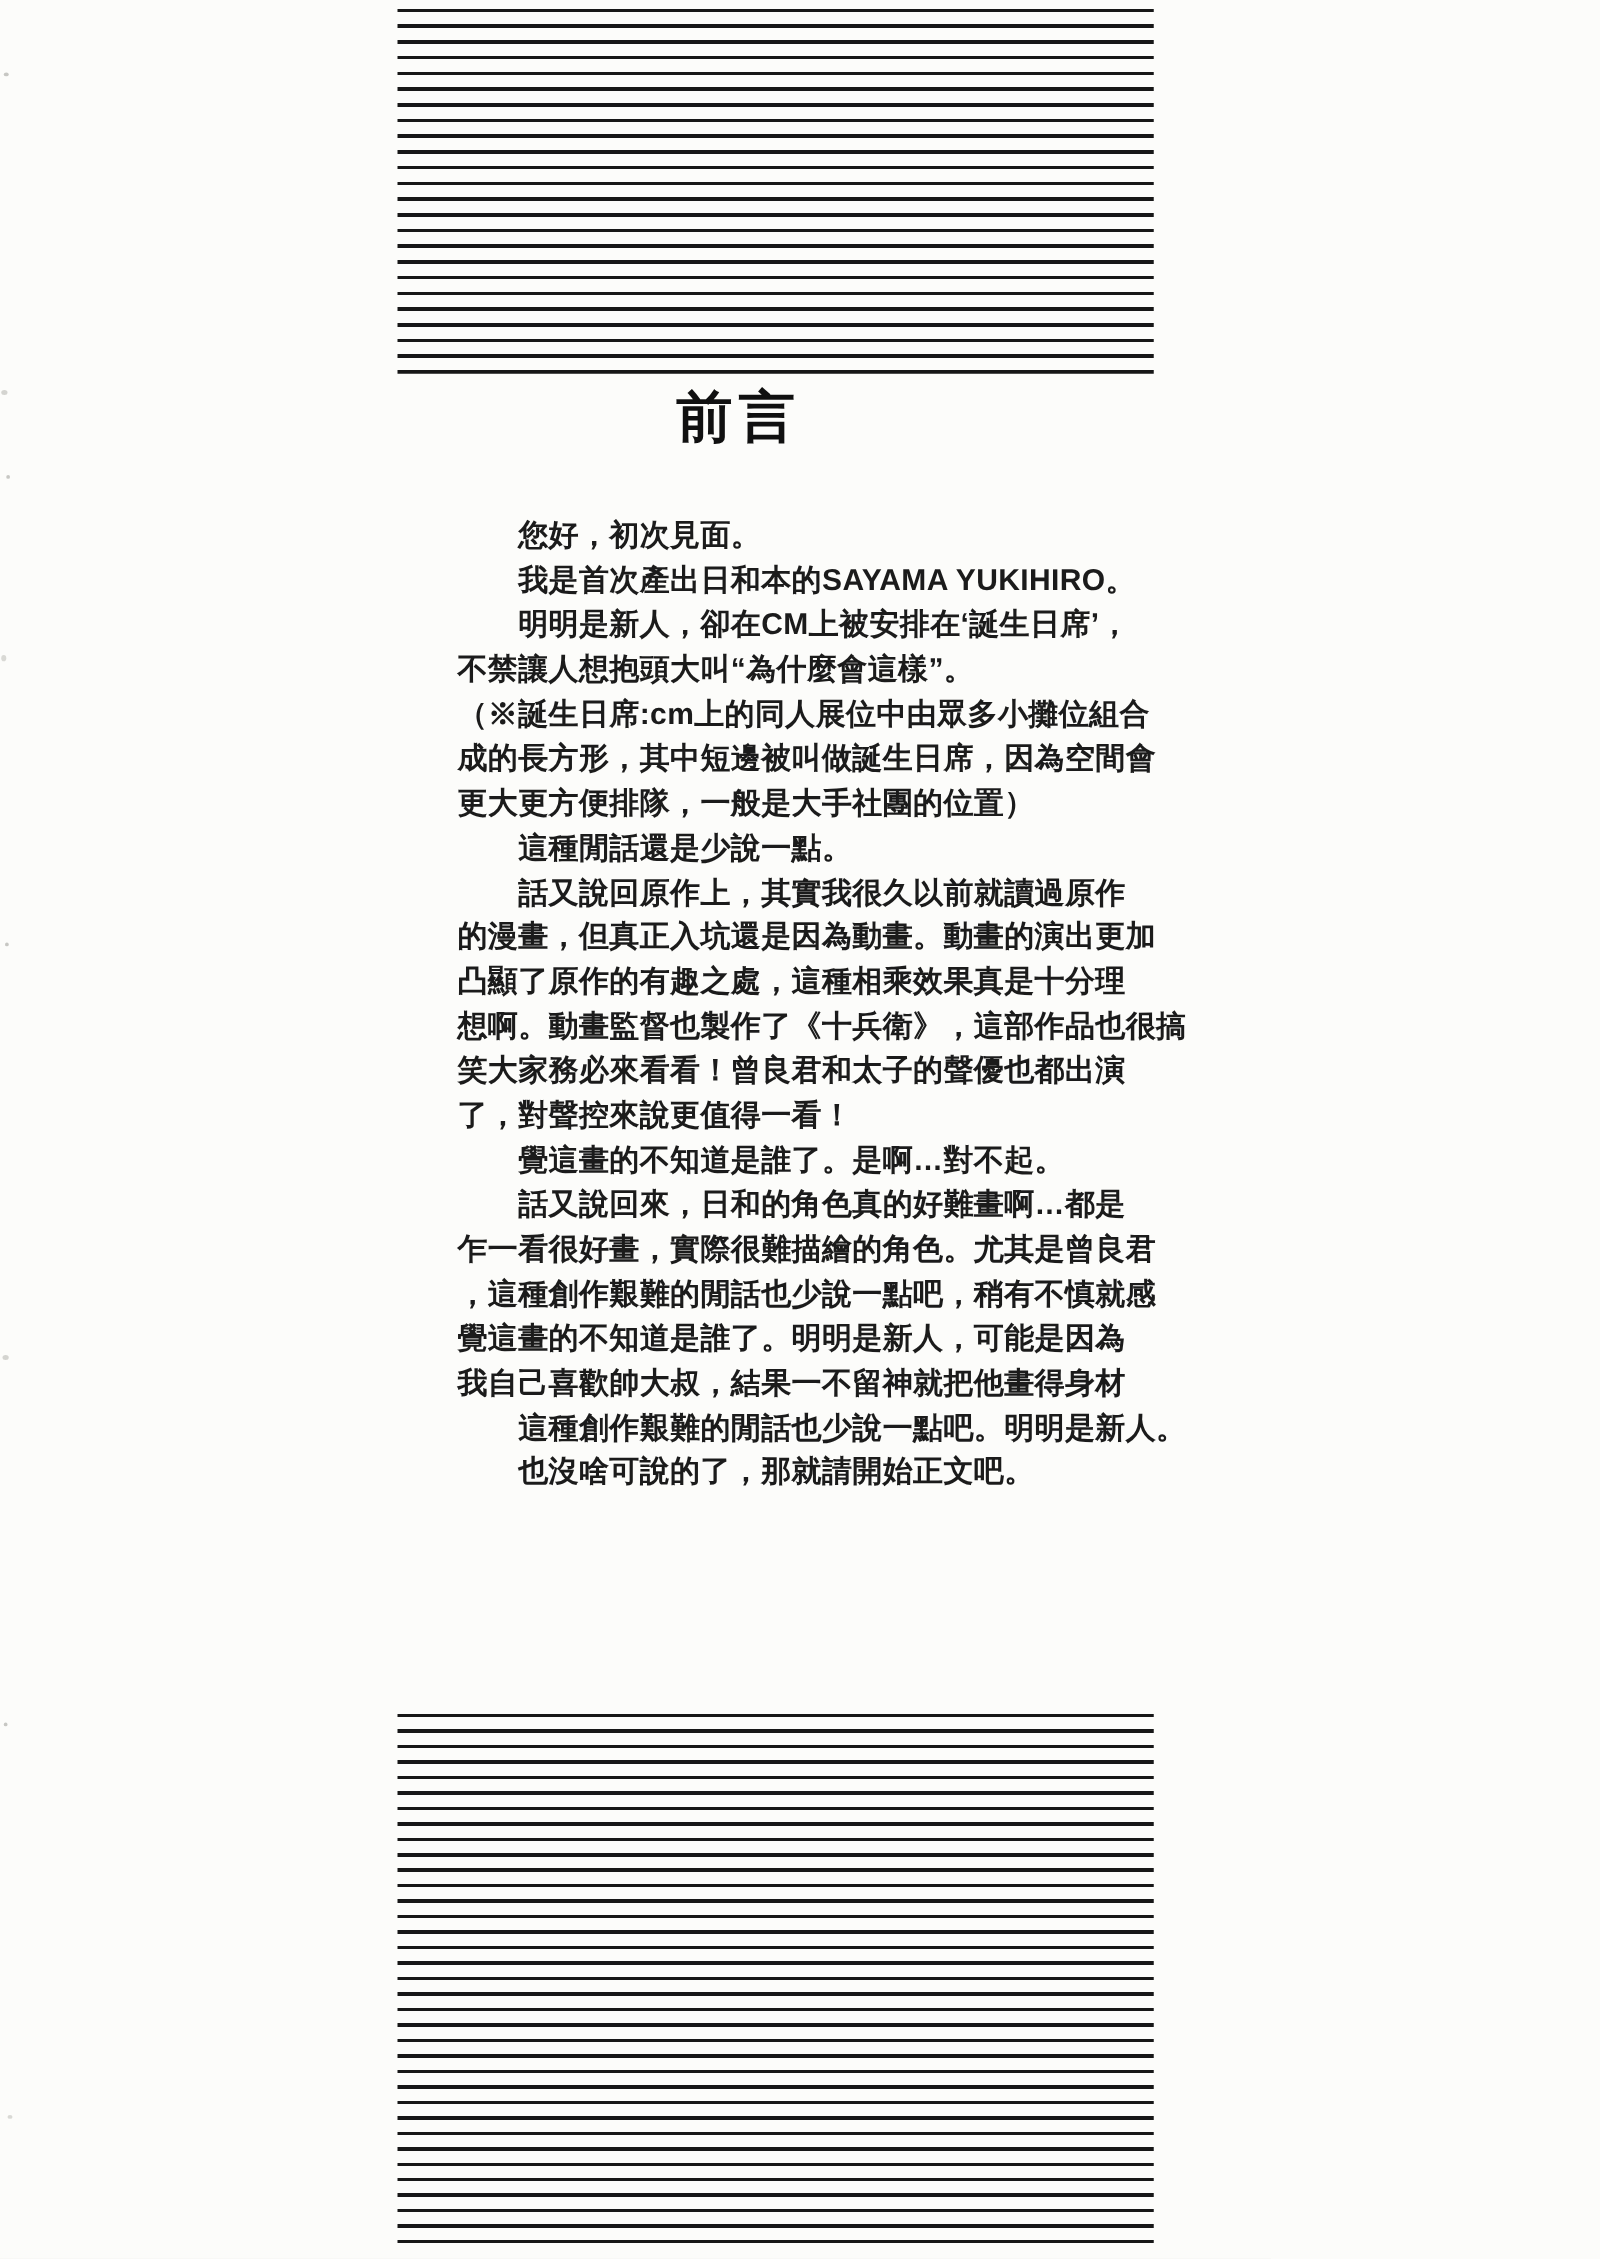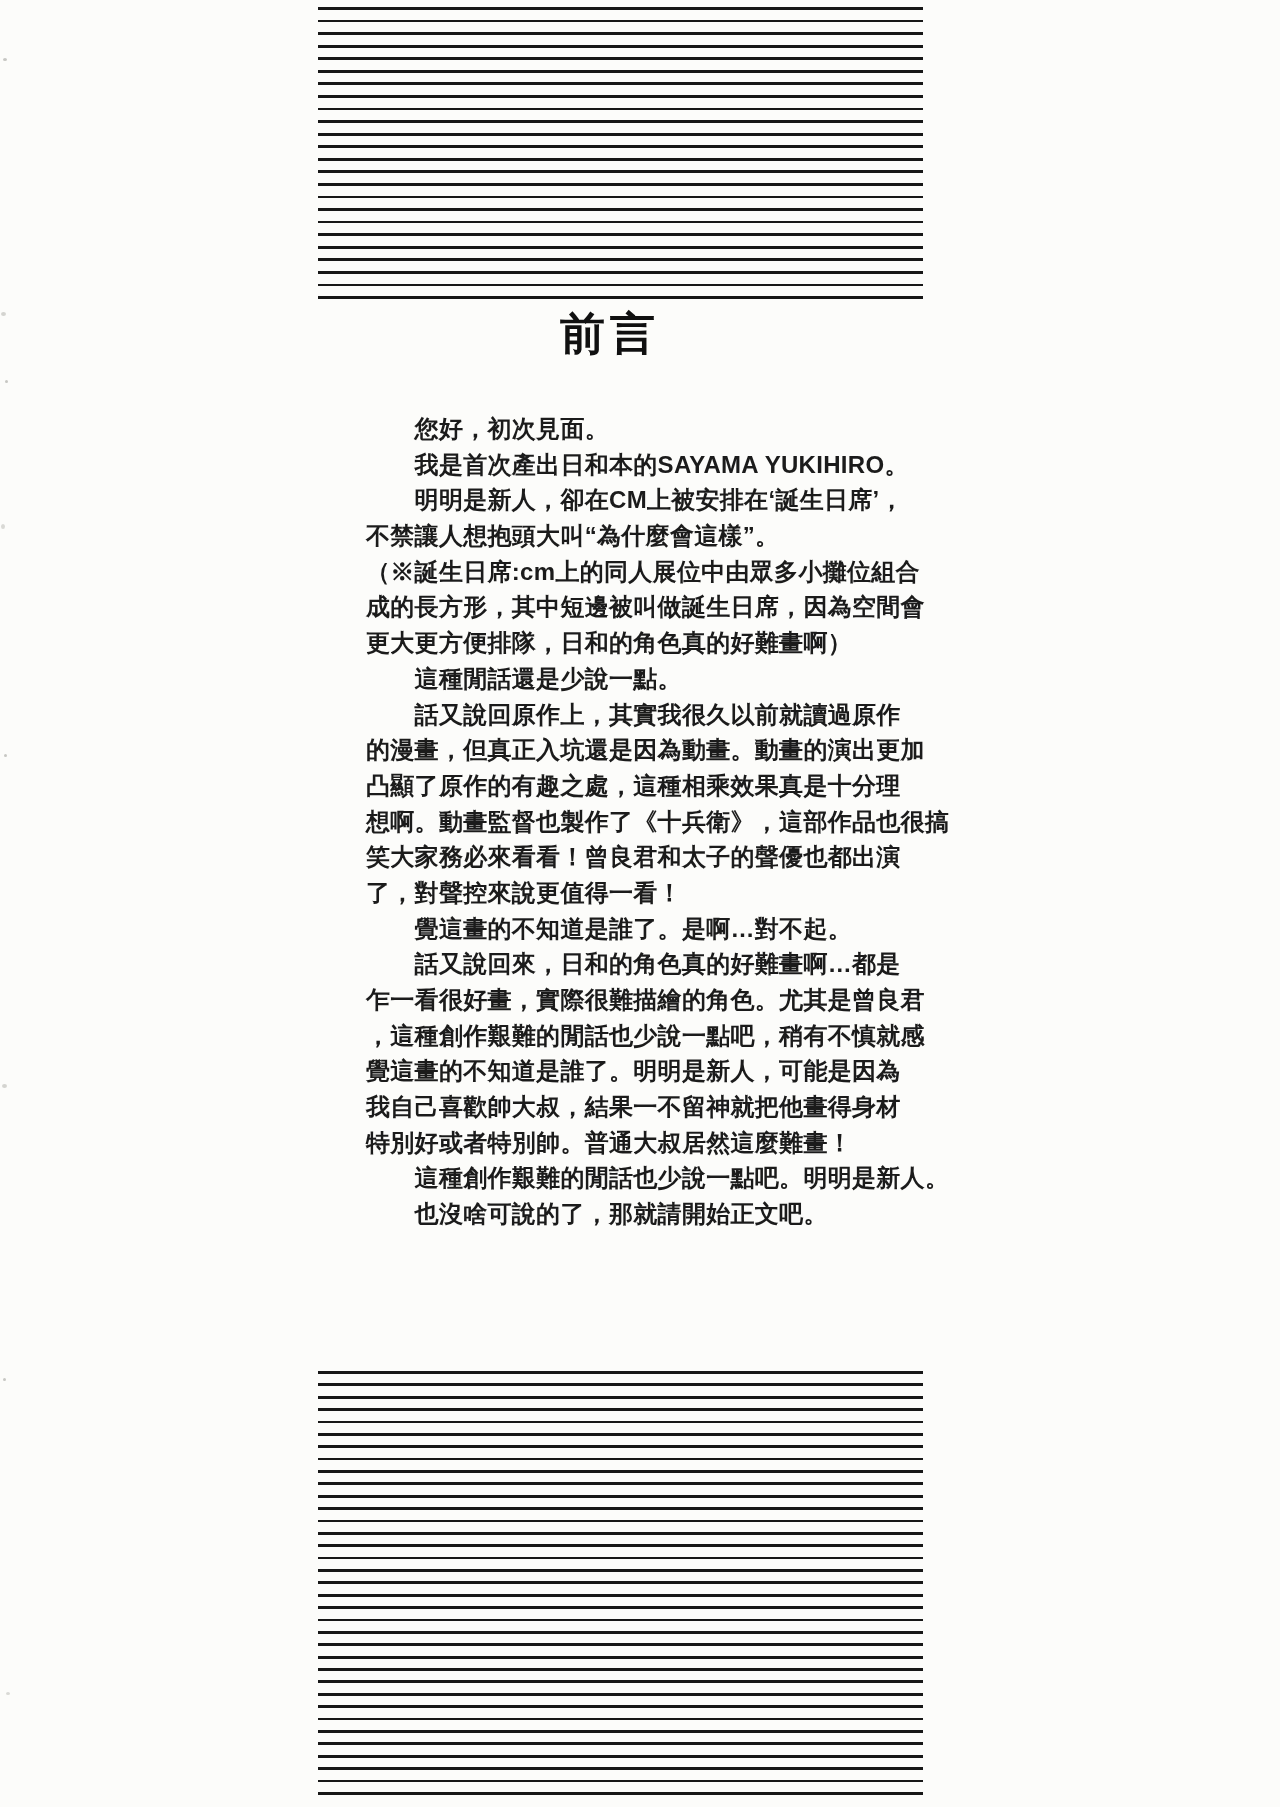--- a/index.html
+++ b/index.html
@@ -33,21 +33,21 @@
   .rule-block.bottom {
     top: 1371px;
     height: 424px;
     background: repeating-linear-gradient(
       to bottom,
       #171717 0px, #171717 2.8px,
       transparent 2.8px, transparent 12.38px);
   }
   .title {
     position: absolute;
-    left: 560px;
+    left: 541px;
     top: 306px;
     margin: 0;
     font-size: 45px;
     line-height: 56px;
     font-weight: bold;
     letter-spacing: 5px;
     color: #101010;
     white-space: pre;
   }
   .body-text {
@@ -89,35 +89,34 @@
 
   <h1 class="title">前言</h1>
 
   <div class="body-text">
     <div class="bline">　　您好，初次見面。</div>
     <div class="bline">　　我是首次產出日和本的SAYAMA YUKIHIRO。</div>
     <div class="bline">　　明明是新人，卻在CM上被安排在‘誕生日席’，</div>
     <div class="bline">不禁讓人想抱頭大叫“為什麼會這樣”。</div>
     <div class="bline">（※誕生日席:cm上的同人展位中由眾多小攤位組合</div>
     <div class="bline">成的長方形，其中短邊被叫做誕生日席，因為空間會</div>
-    <div class="bline">更大更方便排隊，日和的角色真的好難畫啊）</div>
+    <div class="bline">更大更方便排隊，一般是大手社團的位置）</div>
     <div class="bline">　　這種閒話還是少說一點。</div>
     <div class="bline">　　話又說回原作上，其實我很久以前就讀過原作</div>
     <div class="bline">的漫畫，但真正入坑還是因為動畫。動畫的演出更加</div>
     <div class="bline">凸顯了原作的有趣之處，這種相乘效果真是十分理</div>
     <div class="bline">想啊。動畫監督也製作了《十兵衛》，這部作品也很搞</div>
     <div class="bline">笑大家務必來看看！曾良君和太子的聲優也都出演</div>
     <div class="bline">了，對聲控來說更值得一看！</div>
     <div class="bline">　　覺這畫的不知道是誰了。是啊…對不起。</div>
     <div class="bline">　　話又說回來，日和的角色真的好難畫啊…都是</div>
     <div class="bline">乍一看很好畫，實際很難描繪的角色。尤其是曾良君</div>
     <div class="bline">，這種創作艱難的閒話也少說一點吧，稍有不慎就感</div>
     <div class="bline">覺這畫的不知道是誰了。明明是新人，可能是因為</div>
     <div class="bline">我自己喜歡帥大叔，結果一不留神就把他畫得身材</div>
-    <div class="bline">特別好或者特別帥。普通大叔居然這麼難畫！</div>
     <div class="bline">　　這種創作艱難的閒話也少說一點吧。明明是新人。</div>
     <div class="bline">　　也沒啥可說的了，那就請開始正文吧。</div>
   </div>
 
   <div class="rule-block bottom"></div>
 
   <div class="speck s1"></div>
   <div class="speck s2"></div>
   <div class="speck s3"></div>
   <div class="speck s4"></div>

